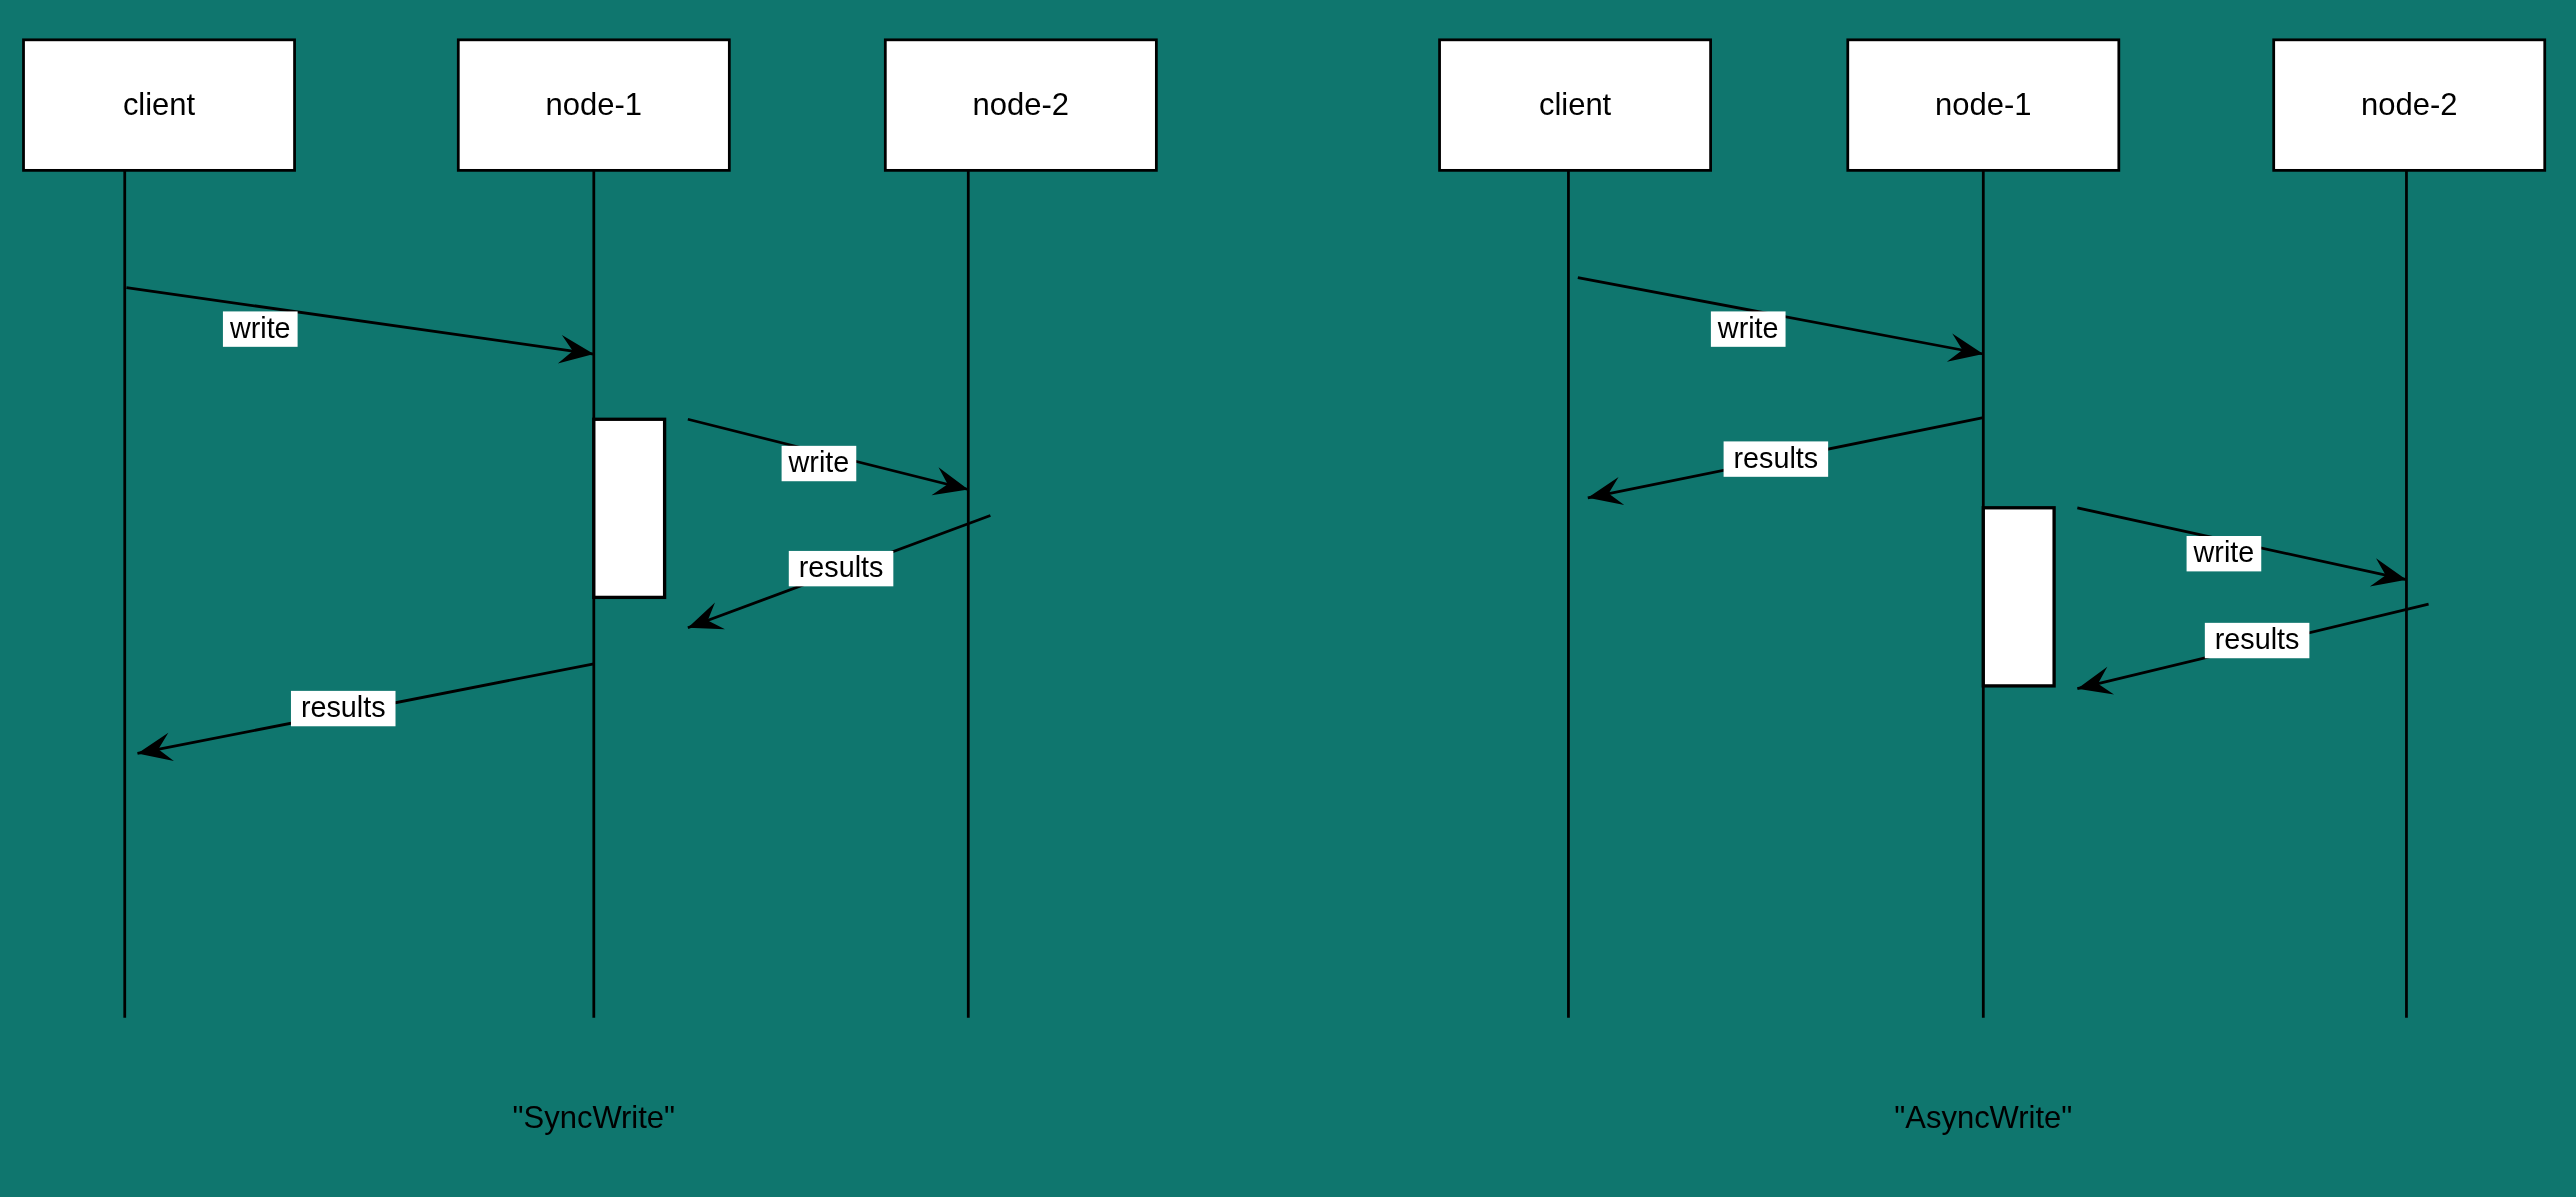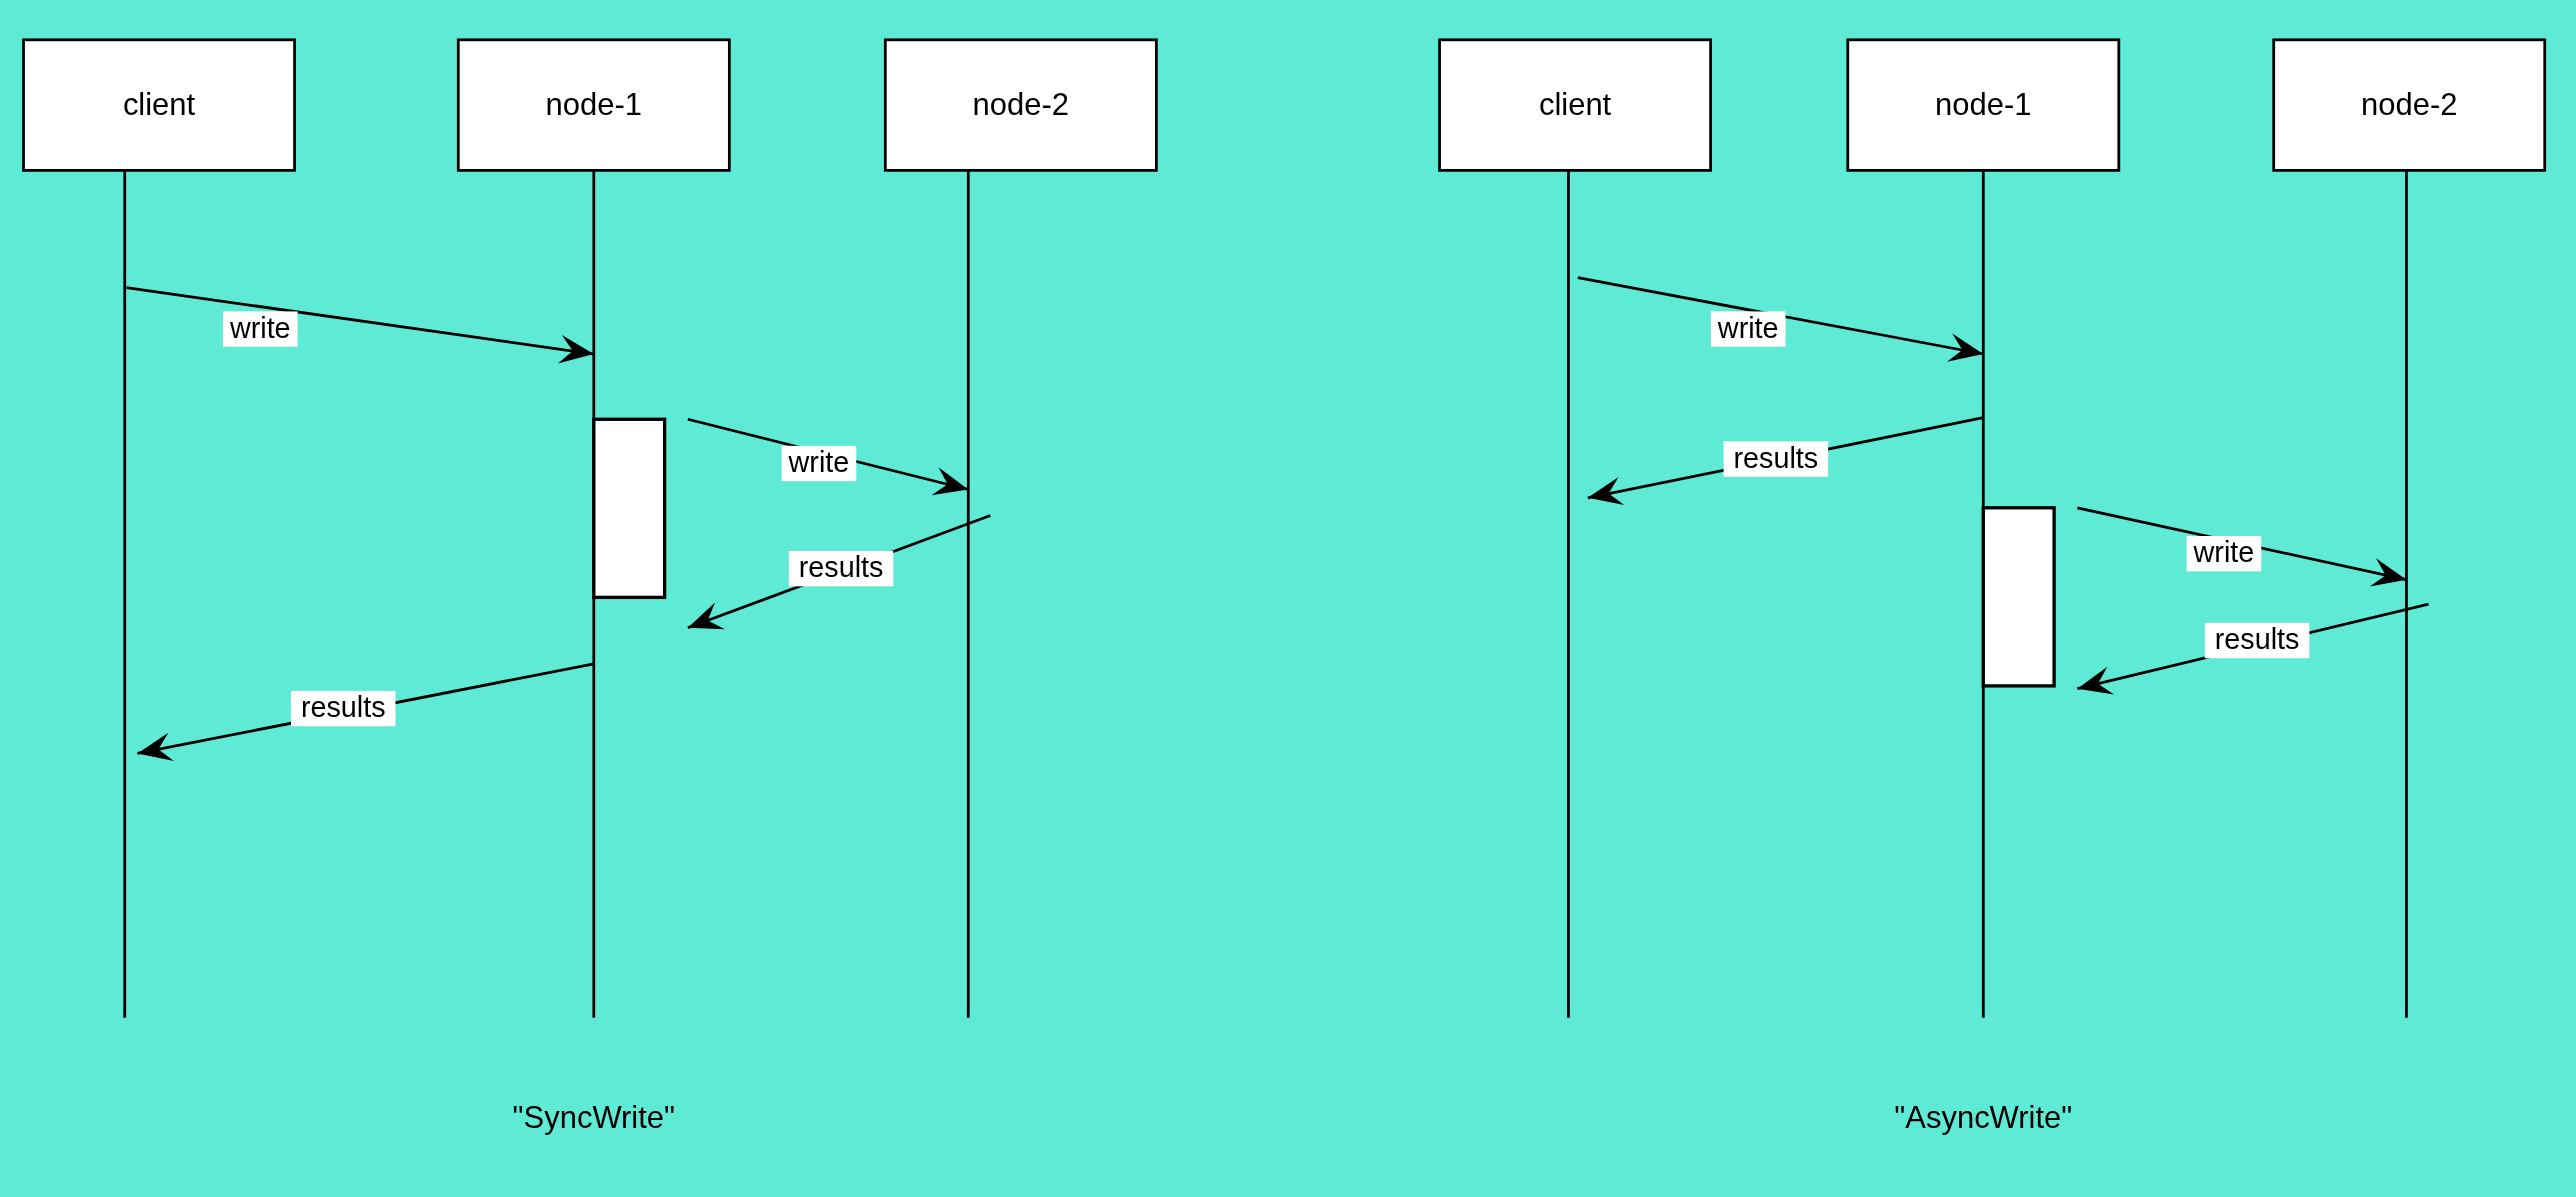--- a/index.html
+++ b/index.html
@@ -4,21 +4,21 @@
 <style>
   html, body {
     margin: 0;
     padding: 0;
     background: #ffffff;
   }
   #stage {
     position: relative;
     width: 2576px;
     height: 1197px;
-    background: #5eead4;
+    background: #0f766e;
     overflow: hidden;
     font-family: "Liberation Sans", sans-serif;
   }
   .diagram-svg {
     position: absolute;
     top: 0;
     left: 0;
     width: 2576px;
     height: 1197px;
   }

